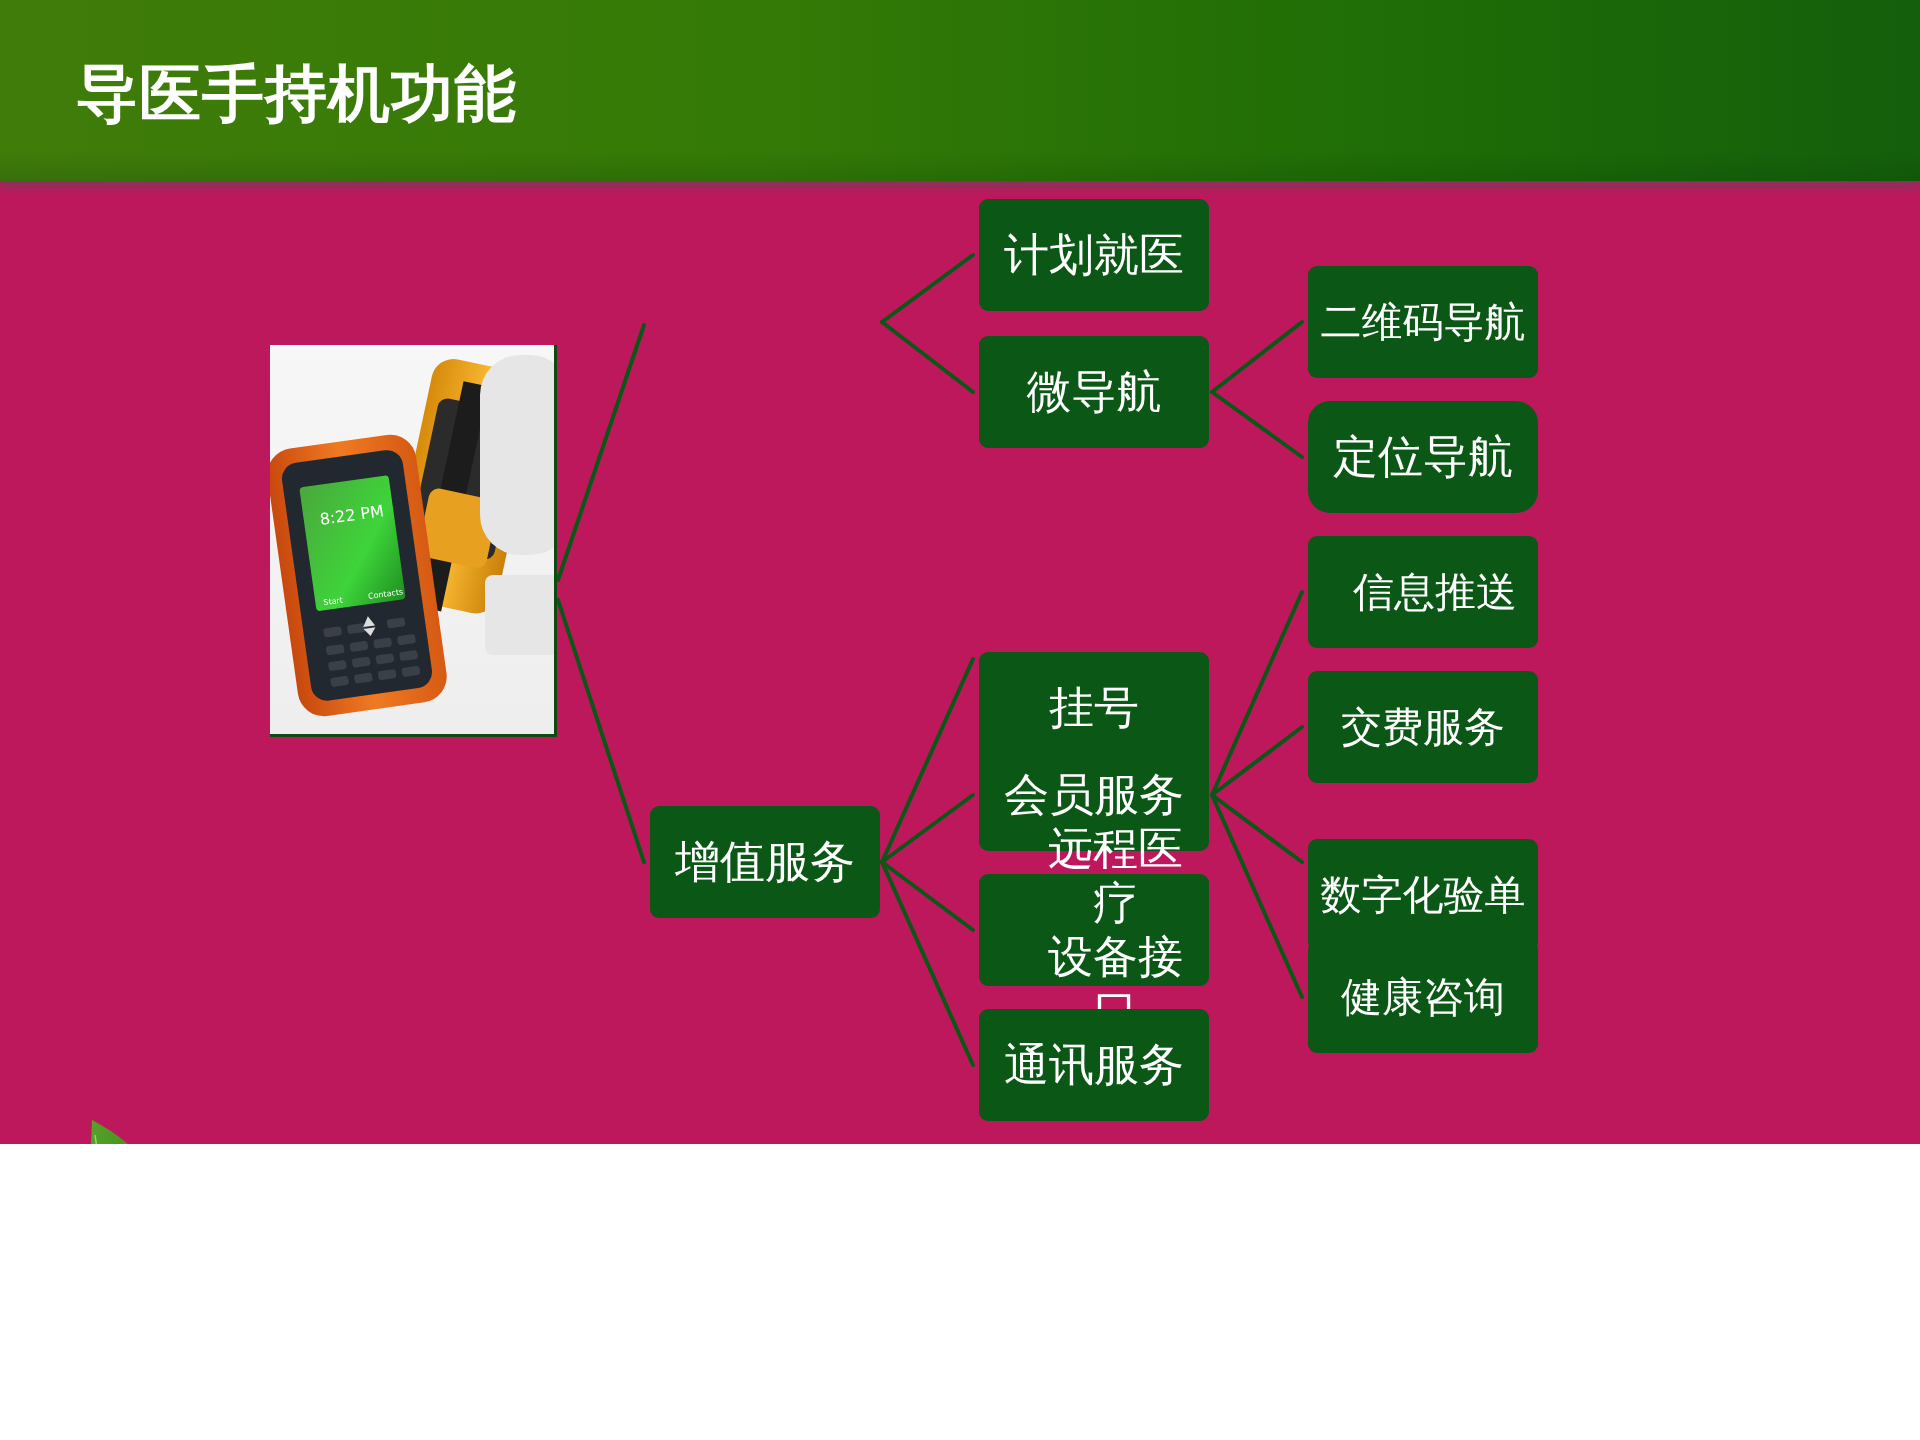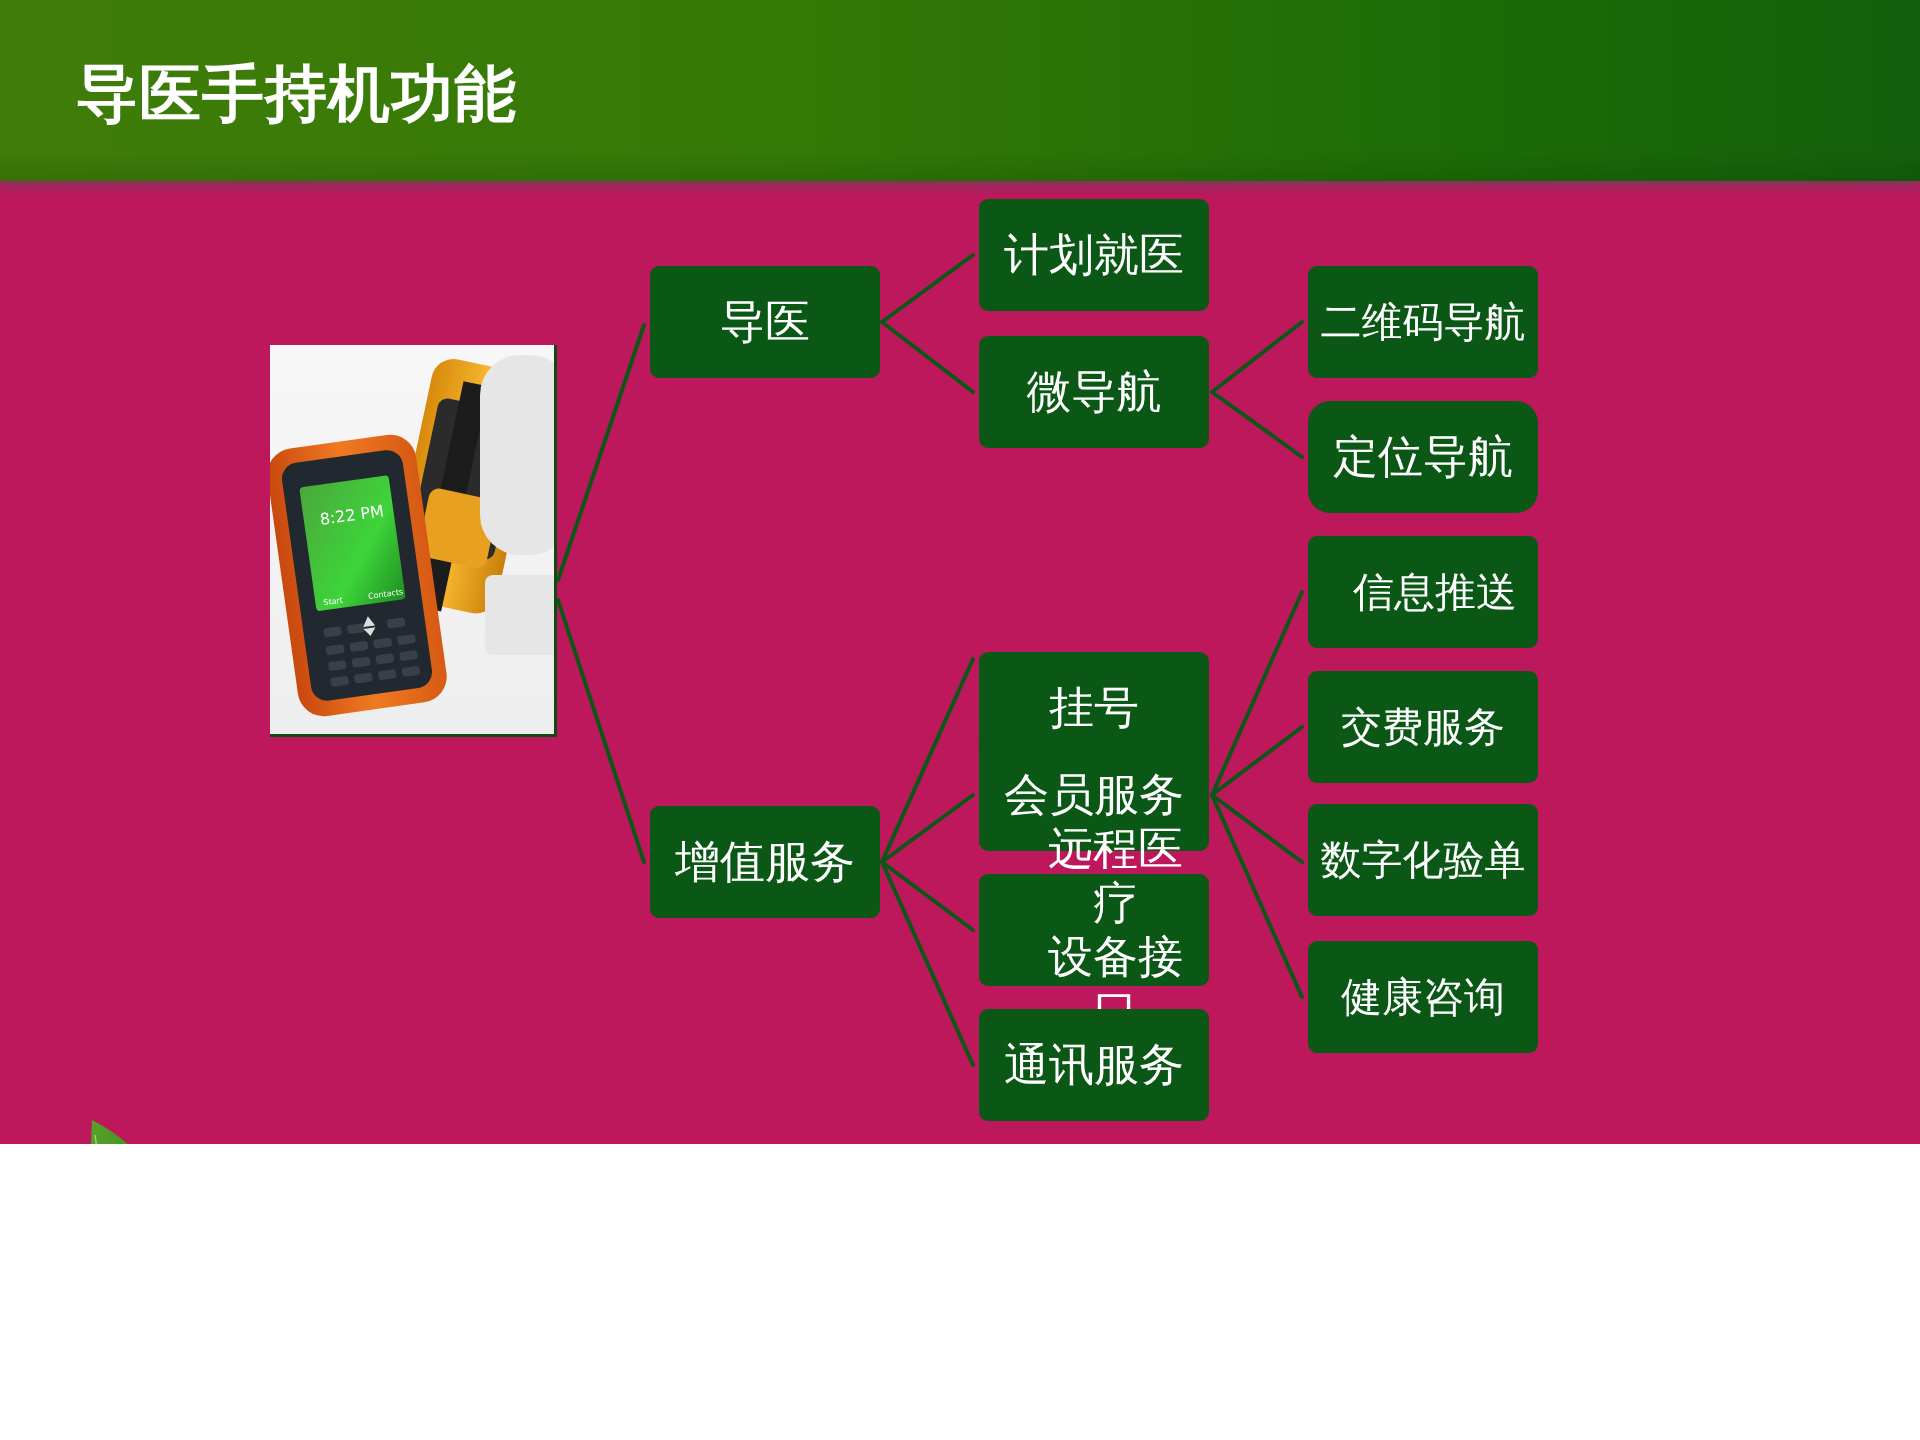--- a/index.html
+++ b/index.html
@@ -183,36 +183,35 @@
           <rect x="70" y="328" width="18" height="9" rx="3"></rect>
           <rect x="94" y="328" width="18" height="9" rx="3"></rect>
           <rect x="118" y="328" width="18" height="9" rx="3"></rect>
         </g>
         <polygon points="92,272 86,282 98,282" fill="#dddddd"></polygon>
         <polygon points="92,292 86,284 98,284" fill="#dddddd"></polygon>
       </g>
     </svg>
   </div>
 
-  <div class="node" style="left:650px;top:266px;">导医</div>
   <div class="node" style="left:650px;top:806px;">增值服务</div>
 
   <div class="node" style="left:979px;top:199px;">计划就医</div>
   <div class="node" style="left:979px;top:336px;font-family:Liberation Serif, serif;">微导航</div>
   <div class="node" style="left:979px;top:604px;margin-top:48px;">挂号</div>
   <div class="node" style="left:979px;top:739px;">会员服务</div>
   <div class="node two-line" style="left:979px;top:874px;">远程医疗
 设备接口</div>
   <div class="node" style="left:979px;top:1009px;">通讯服务</div>
 
   <div class="node small-text" style="left:1308px;top:266px;">二维码导航</div>
   <div class="node" style="left:1308px;top:401px;border-radius:22px;">定位导航</div>
   <div class="node small-text" style="left:1308px;top:536px;padding-left:28px;">信息推送</div>
   <div class="node small-text" style="left:1308px;top:671px;">交费服务</div>
-  <div class="node small-text" style="left:1308px;top:804px;text-align:right;">数字化验单</div>
+  <div class="node small-text" style="left:1308px;top:839px;text-align:right;">数字化验单</div>
   <div class="node small-text" style="left:1308px;top:941px;">健康咨询</div>
 
   <svg class="leaf-deco" viewBox="0 0 220 330">
     <defs>
       <linearGradient id="leafG" x1="0" y1="0" x2="1" y2="1">
         <stop offset="0" stop-color="#5aa52a"></stop>
         <stop offset="1" stop-color="#1f6f12"></stop>
       </linearGradient>
       <linearGradient id="reflG" x1="0" y1="0" x2="0" y2="1">
         <stop offset="0" stop-color="#4f8e3a" stop-opacity="0.7"></stop>

